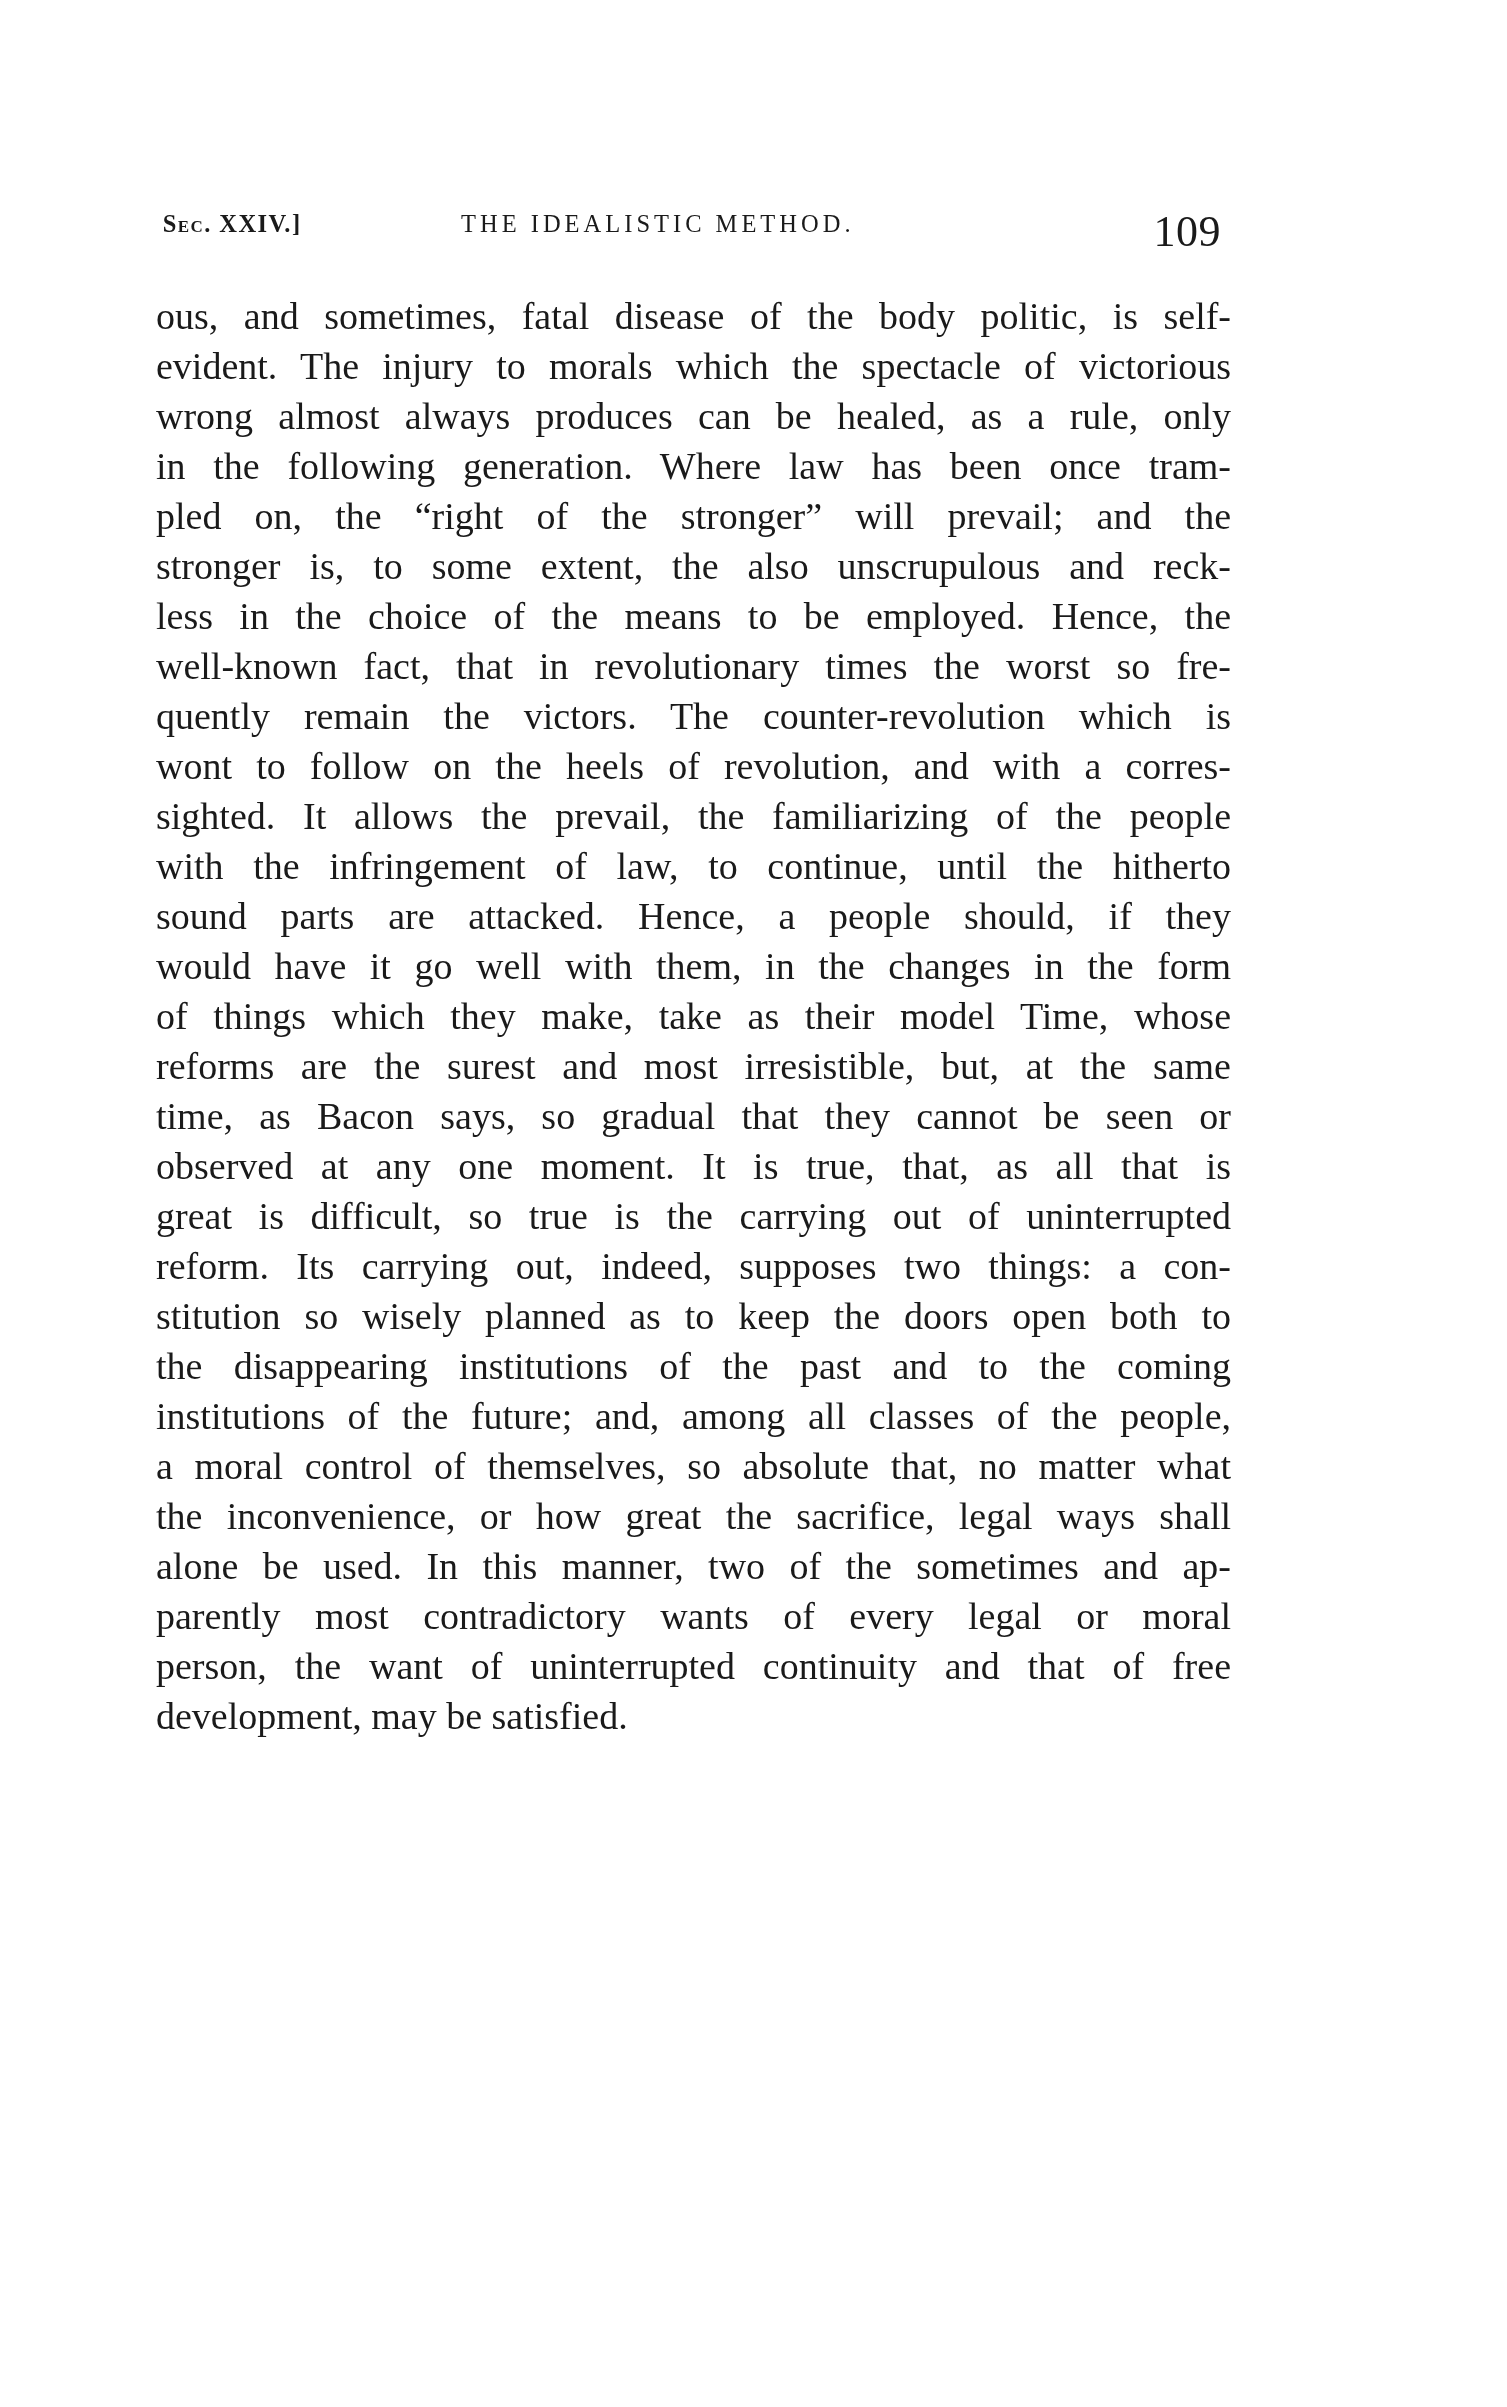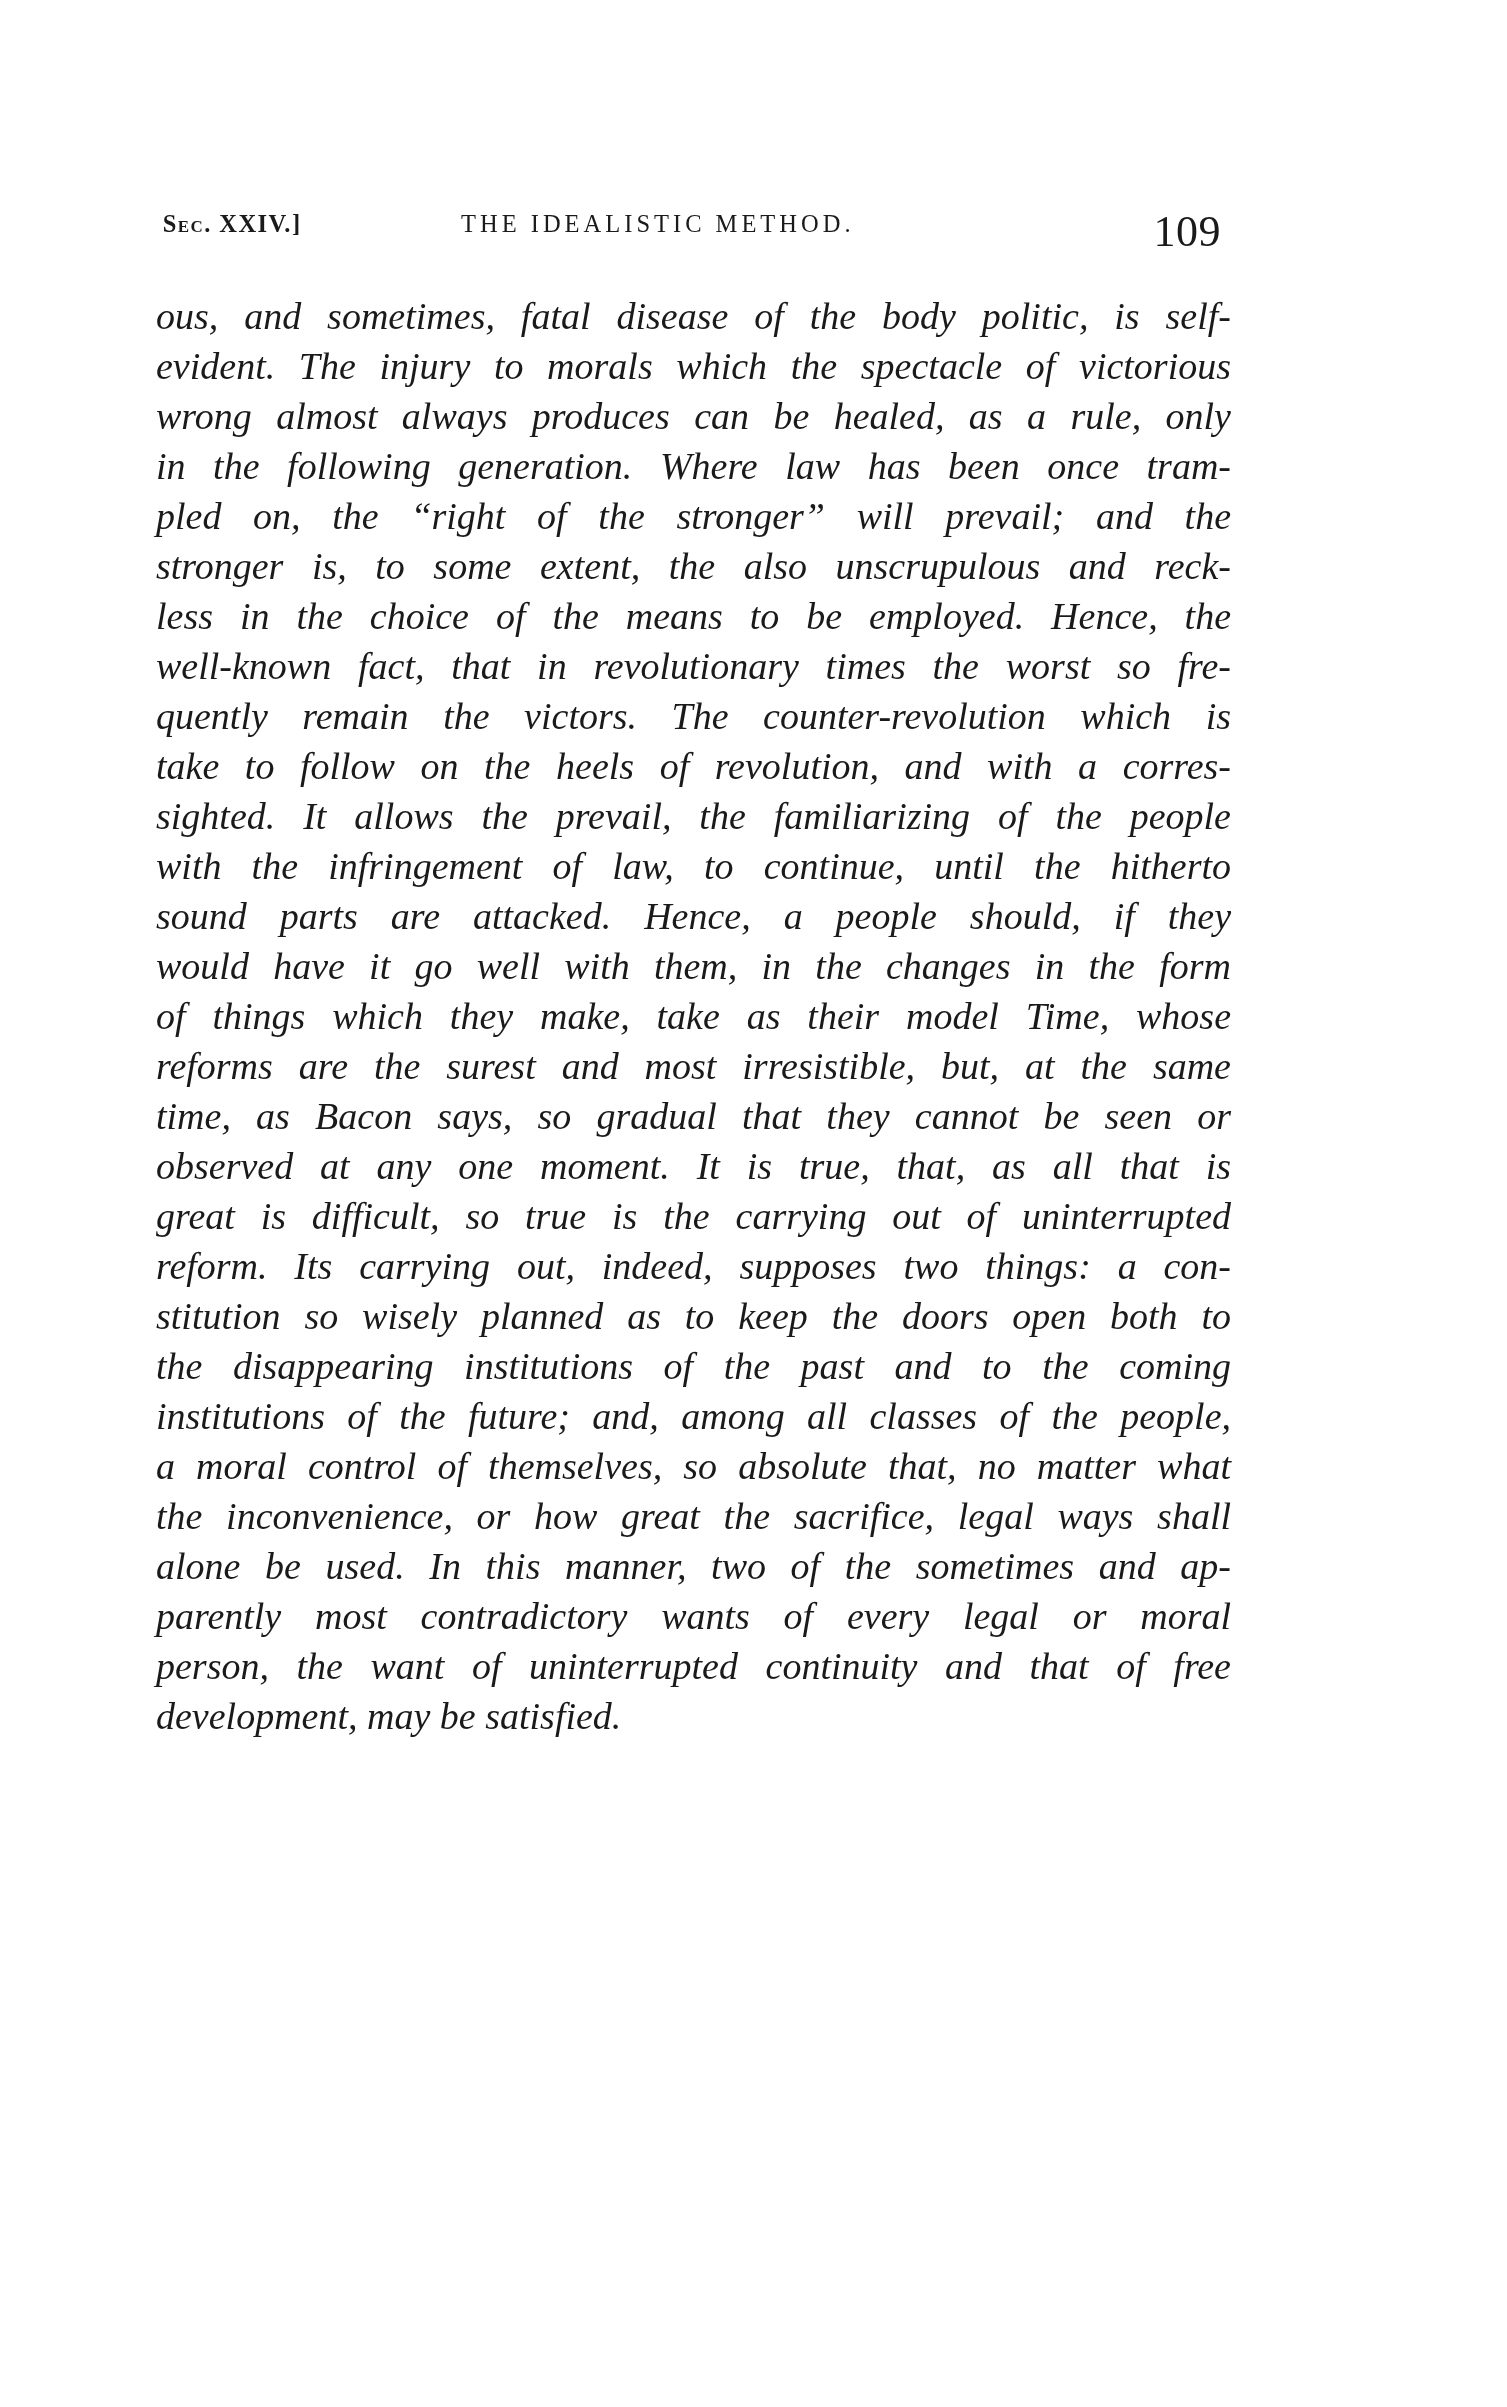--- a/index.html
+++ b/index.html
@@ -59,21 +59,20 @@
       font-size: 44px;
       line-height: 34px;
       letter-spacing: 0.5px;
       white-space: nowrap;
     }
     .body-text {
       position: absolute;
       left: 156px;
       top: 291px;
       width: 1075px;
-      font-style: italic;
     }
     .line {
       display: block;
       height: 50px;
       font-size: 38px;
       line-height: 50px;
       white-space: nowrap;
       text-align: justify;
       text-align-last: justify;
       overflow: visible;
@@ -97,21 +96,21 @@
   <div class="body-text">
     <span class="line">ous, and sometimes, fatal disease of the body politic, is self-</span>
     <span class="line">evident. The injury to morals which the spectacle of victorious</span>
     <span class="line">wrong almost always produces can be healed, as a rule, only</span>
     <span class="line">in the following generation. Where law has been once tram-</span>
     <span class="line">pled on, the “right of the stronger” will prevail; and the</span>
     <span class="line">stronger is, to some extent, the also unscrupulous and reck-</span>
     <span class="line">less in the choice of the means to be employed. Hence, the</span>
     <span class="line">well-known fact, that in revolutionary times the worst so fre-</span>
     <span class="line">quently remain the victors. The counter-revolution which is</span>
-    <span class="line">take to follow on the heels of revolution, and with a corres-</span>
+    <span class="line">wont to follow on the heels of revolution, and with a corres-</span>
     <span class="line">sighted. It allows the prevail, the familiarizing of the people</span>
     <span class="line">with the infringement of law, to continue, until the hitherto</span>
     <span class="line">sound parts are attacked. Hence, a people should, if they</span>
     <span class="line">would have it go well with them, in the changes in the form</span>
     <span class="line">of things which they make, take as their model Time, whose</span>
     <span class="line">reforms are the surest and most irresistible, but, at the same</span>
     <span class="line">time, as Bacon says, so gradual that they cannot be seen or</span>
     <span class="line">observed at any one moment. It is true, that, as all that is</span>
     <span class="line">great is difficult, so true is the carrying out of uninterrupted</span>
     <span class="line">reform. Its carrying out, indeed, supposes two things: a con-</span>

